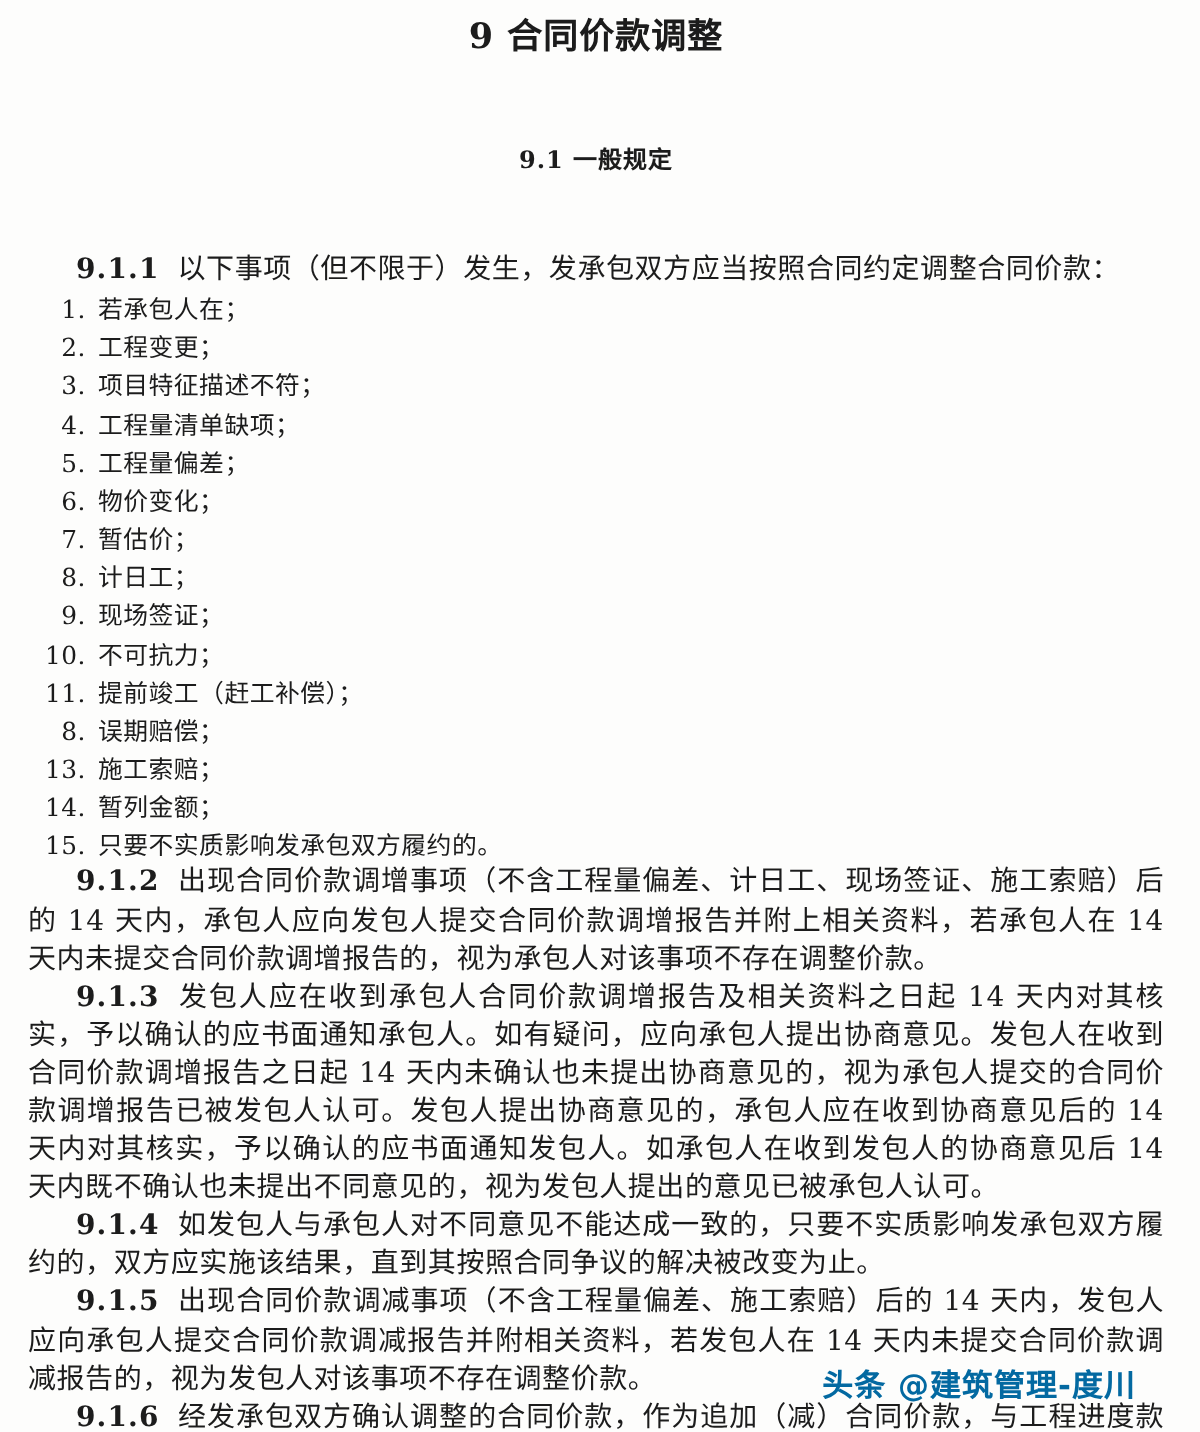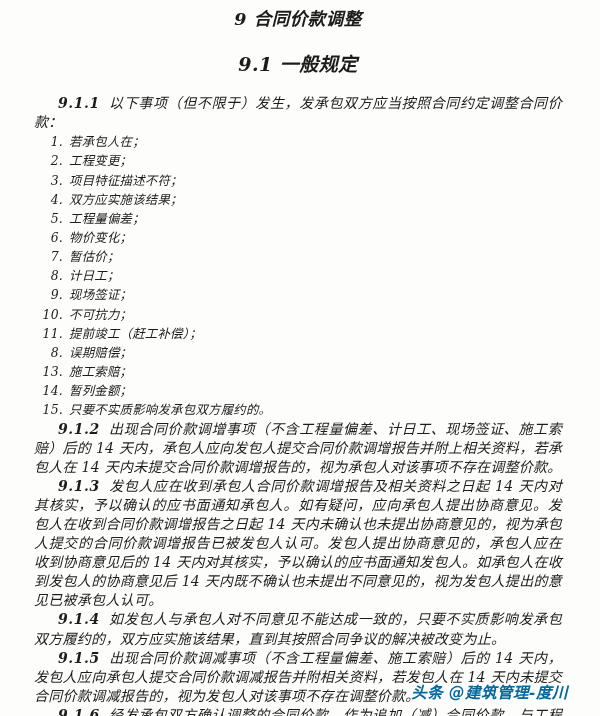--- a/index.html
+++ b/index.html
@@ -16,41 +16,40 @@
     overflow: hidden;
     position: relative;
     -webkit-font-smoothing: antialiased;
   }
 
   .page {
     position: relative;
     width: 596px;
     height: 716px;
     box-sizing: border-box;
-    padding: 0 34px;
-    font-style: italic;
+    padding: 0 14px;
   }
 
   
   .doc-title {
     text-align: center;
     font-size: 17.5px;
     font-weight: bold;
     letter-spacing: 0.5px;
     margin: 0;
     padding-top: 6px;
     line-height: 26px;
     font-family: "DejaVu Serif", "Liberation Serif", serif;
   }
   .doc-subtitle {
     text-align: center;
-    font-size: 19px;
+    font-size: 12px;
     font-weight: bold;
     letter-spacing: 0.5px;
-    margin: 0;
+    margin: 16px;
     padding-top: 20px;
     padding-bottom: 4px;
     line-height: 24px;
   }
 
   
   .para {
     font-size: 14px;
     line-height: 19.1px;
     text-align: justify;
@@ -115,21 +114,21 @@
   <h2 class="doc-subtitle">9.1  一般规定</h2>
 
   <p class="para para-first">
     <span class="num">9.1.1</span><span>以下事项（但不限于）发生，发承包双方应当按照合同约定调整合同价款：</span>
   </p>
 
   <ol class="items" id="adjustment-list">
       <li><span class="idx">1.</span><span>若承包人在；</span></li>
       <li><span class="idx">2.</span><span>工程变更；</span></li>
       <li><span class="idx">3.</span><span>项目特征描述不符；</span></li>
-      <li><span class="idx">4.</span><span>双方应实施该结果；</span></li>
+      <li><span class="idx">4.</span><span>工程量清单缺项；</span></li>
       <li><span class="idx">5.</span><span>工程量偏差；</span></li>
       <li><span class="idx">6.</span><span>物价变化；</span></li>
       <li><span class="idx">7.</span><span>暂估价；</span></li>
       <li><span class="idx">8.</span><span>计日工；</span></li>
       <li><span class="idx">9.</span><span>现场签证；</span></li>
       <li><span class="idx">10.</span><span>不可抗力；</span></li>
       <li><span class="idx">11.</span><span>提前竣工（赶工补偿）；</span></li>
       <li><span class="idx">8.</span><span>误期赔偿；</span></li>
       <li><span class="idx">13.</span><span>施工索赔；</span></li>
       <li><span class="idx">14.</span><span>暂列金额；</span></li>

